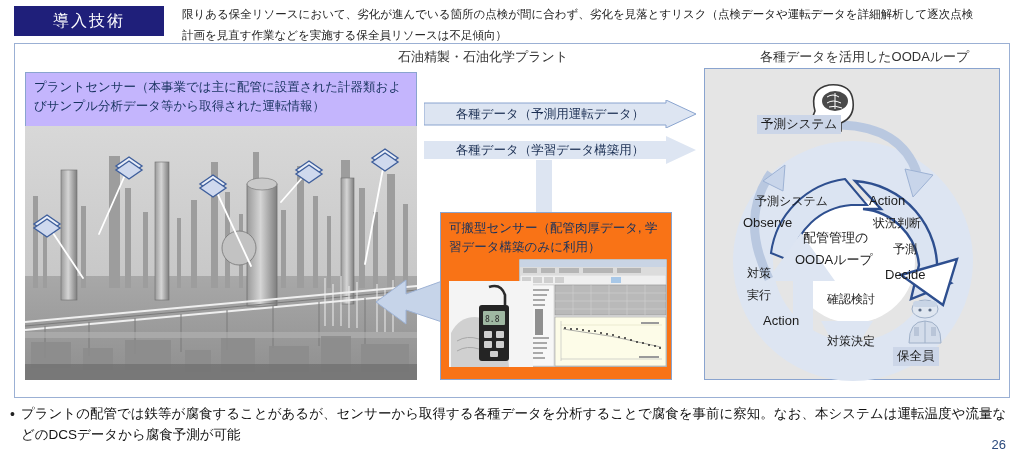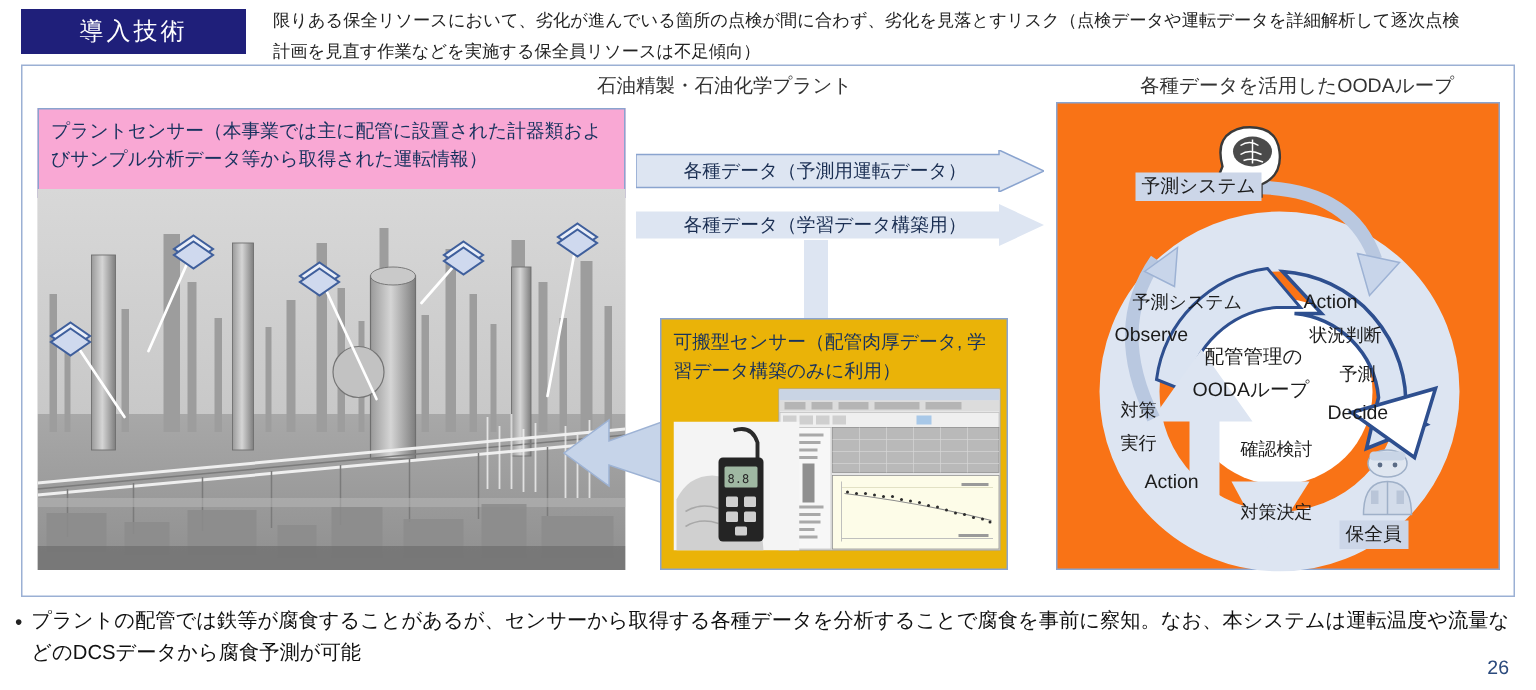--- a/index.html
+++ b/index.html
@@ -25,21 +25,21 @@
   
   #content-frame{
     left:14px;top:43px;width:996px;height:355px;
     border:1px solid #9bb0d4;background:#ffffff;box-sizing:border-box;
   }
 
   
   #plant-section-label{left:398px;top:48px;font-size:13px;color:#333;}
   #sensor-note-box{
     left:25px;top:72px;width:392px;height:60px;
-    border:1px solid #8aa4cf;background:#f9a8d4;box-sizing:border-box;
+    border:1px solid #8aa4cf;background:#c4b5fd;box-sizing:border-box;
     padding:5px 8px;font-size:12.5px;line-height:1.5;color:#17325e;
   }
   #plant-photo{
     left:25px;top:126px;width:392px;height:254px;
     background:#cfcfcf;overflow:hidden;border:0;
   }
   #plant-photo svg{display:block;width:100%;height:100%;}
 
   
   .sensor-marker{pointer-events:none;}
@@ -51,35 +51,35 @@
     position:absolute;left:0;top:0;width:252px;height:28px;
     display:flex;align-items:center;justify-content:center;
     font-size:12.5px;color:#1a2e52;
   }
   #arrow-down-connector{left:530px;top:160px;width:28px;height:70px;}
   #arrow-back-to-plant{left:372px;top:258px;width:112px;height:84px;}
 
   
   #portable-box{
     left:440px;top:212px;width:232px;height:168px;
-    border:1px solid #8aa4cf;background:#eab308;box-sizing:border-box;
+    border:1px solid #8aa4cf;background:#f97316;box-sizing:border-box;
   }
   #portable-label{
     padding:6px 8px 2px 8px;font-size:12.5px;line-height:1.5;color:#17325e;
   }
   #portable-imgs{position:relative;width:100%;height:110px;padding-left:12px;}
   #device-photo{left:8px;top:22px;width:84px;height:86px;}
   #software-photo{left:78px;top:0px;width:148px;height:108px;}
   #device-photo svg,#software-photo svg{display:block;width:100%;height:100%;}
 
   
   #ooda-title{left:760px;top:48px;font-size:13px;color:#333;}
   #ooda-box{
     left:704px;top:68px;width:296px;height:312px;
-    border:1px solid #8aa4cf;background:#f97316;box-sizing:border-box;
+    border:1px solid #8aa4cf;background:#e5e5e5;box-sizing:border-box;
   }
   #ooda-svg{position:absolute;left:0;top:0;width:296px;height:312px;}
 
   .ooda-txt{position:absolute;font-size:12.5px;color:#1b1b1b;white-space:nowrap;}
   .ooda-txt.en{font-size:13px;}
   .ooda-txt.jp{font-size:12px;}
   .hl{background:#ccd6e8;padding:1px 4px;}
 
   
   #bullet-row{left:10px;top:404px;width:1000px;display:flex;gap:6px;}

